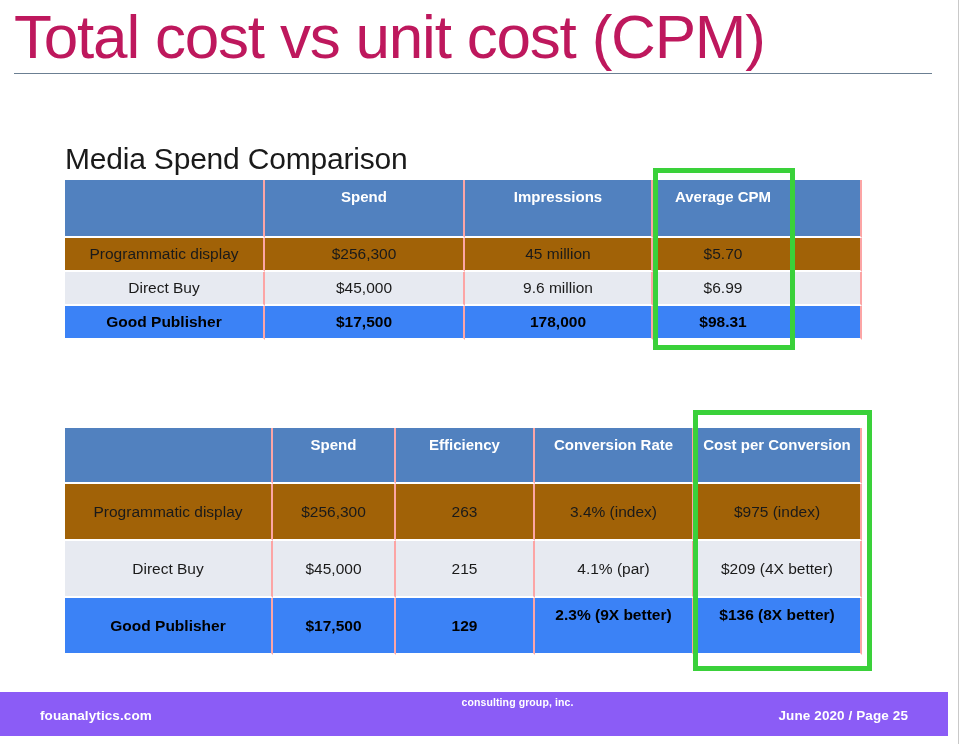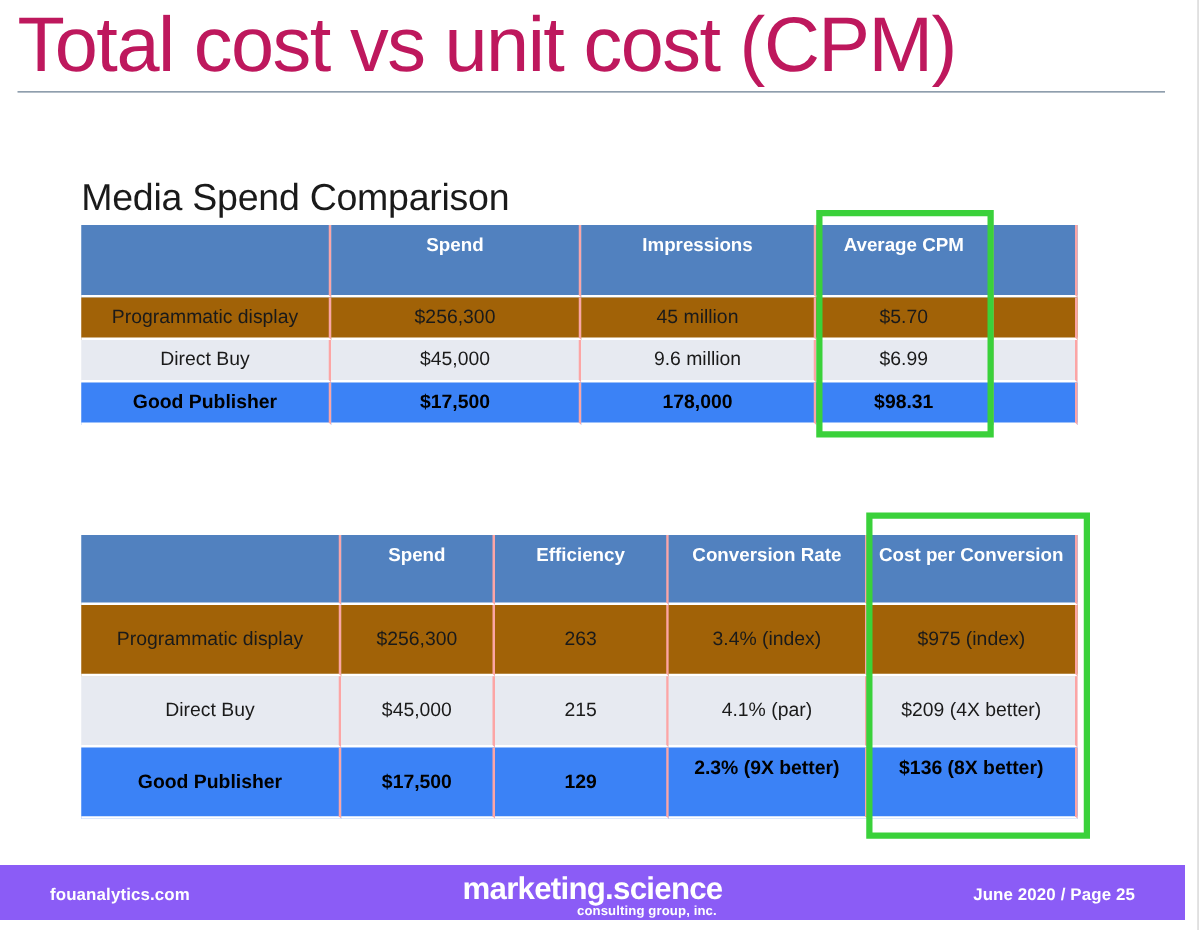--- a/index.html
+++ b/index.html
@@ -271,19 +271,18 @@
         <td>$136  (8X better)</td>
       </tr>
     </tbody>
   </table>
 
   <div class="green-box" id="green-box-cpc"></div>
 
   <div class="footer-bar">
     <div class="footer-left">fouanalytics.com</div>
     <div class="footer-logo">
-      <div class="footer-logo-main">marketing.science</div>
       <div class="footer-logo-sub">consulting group, inc.</div>
     </div>
     <div class="footer-right">June 2020 / Page 25</div>
   </div>
 
 </div>
 
 </body></html>

